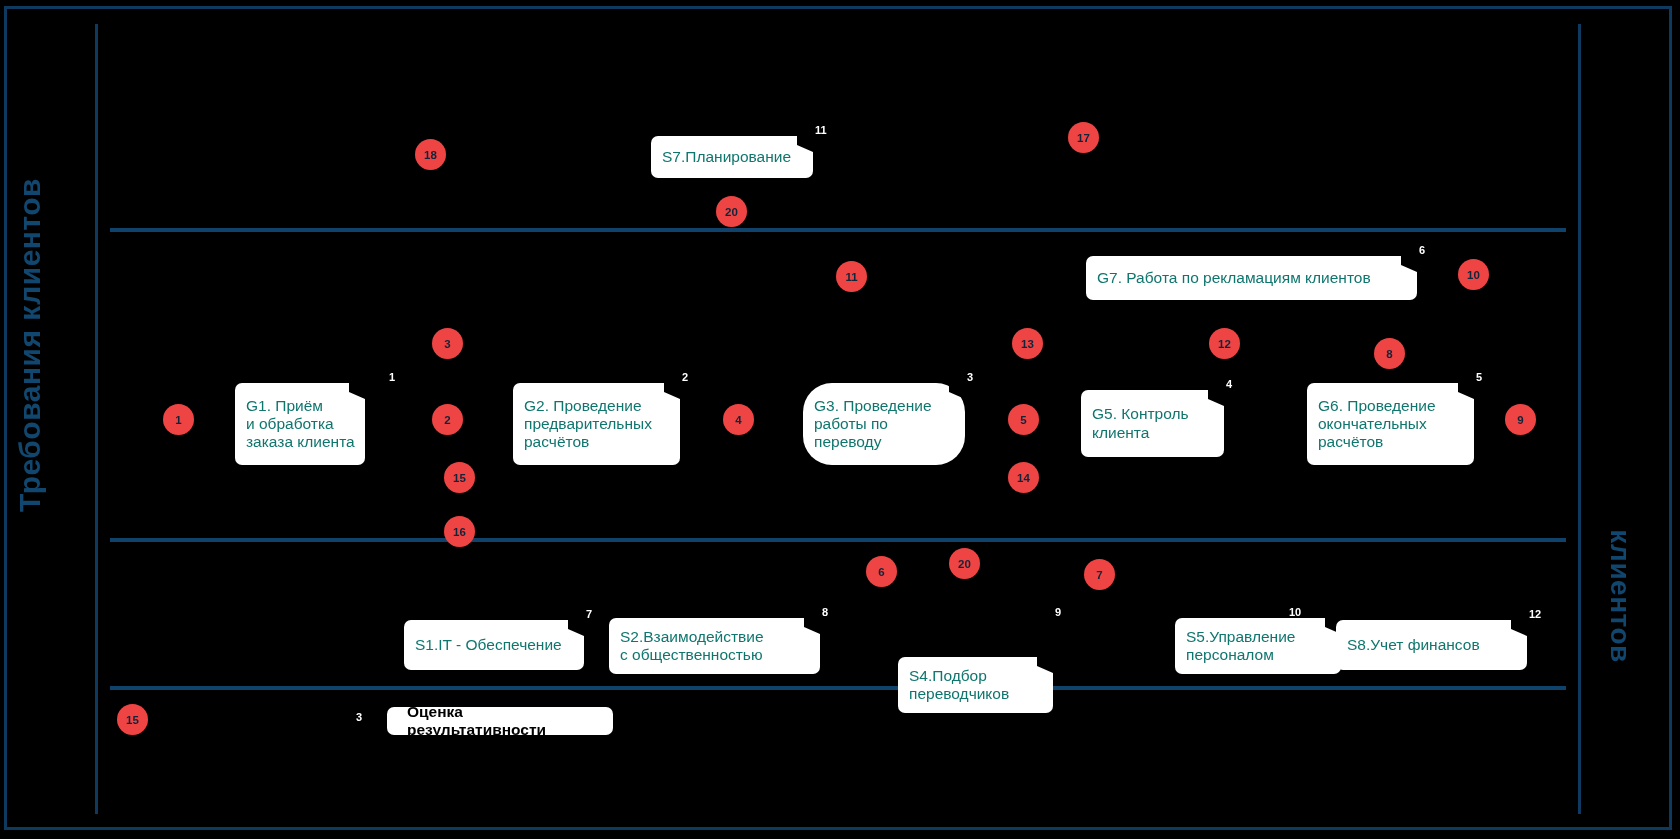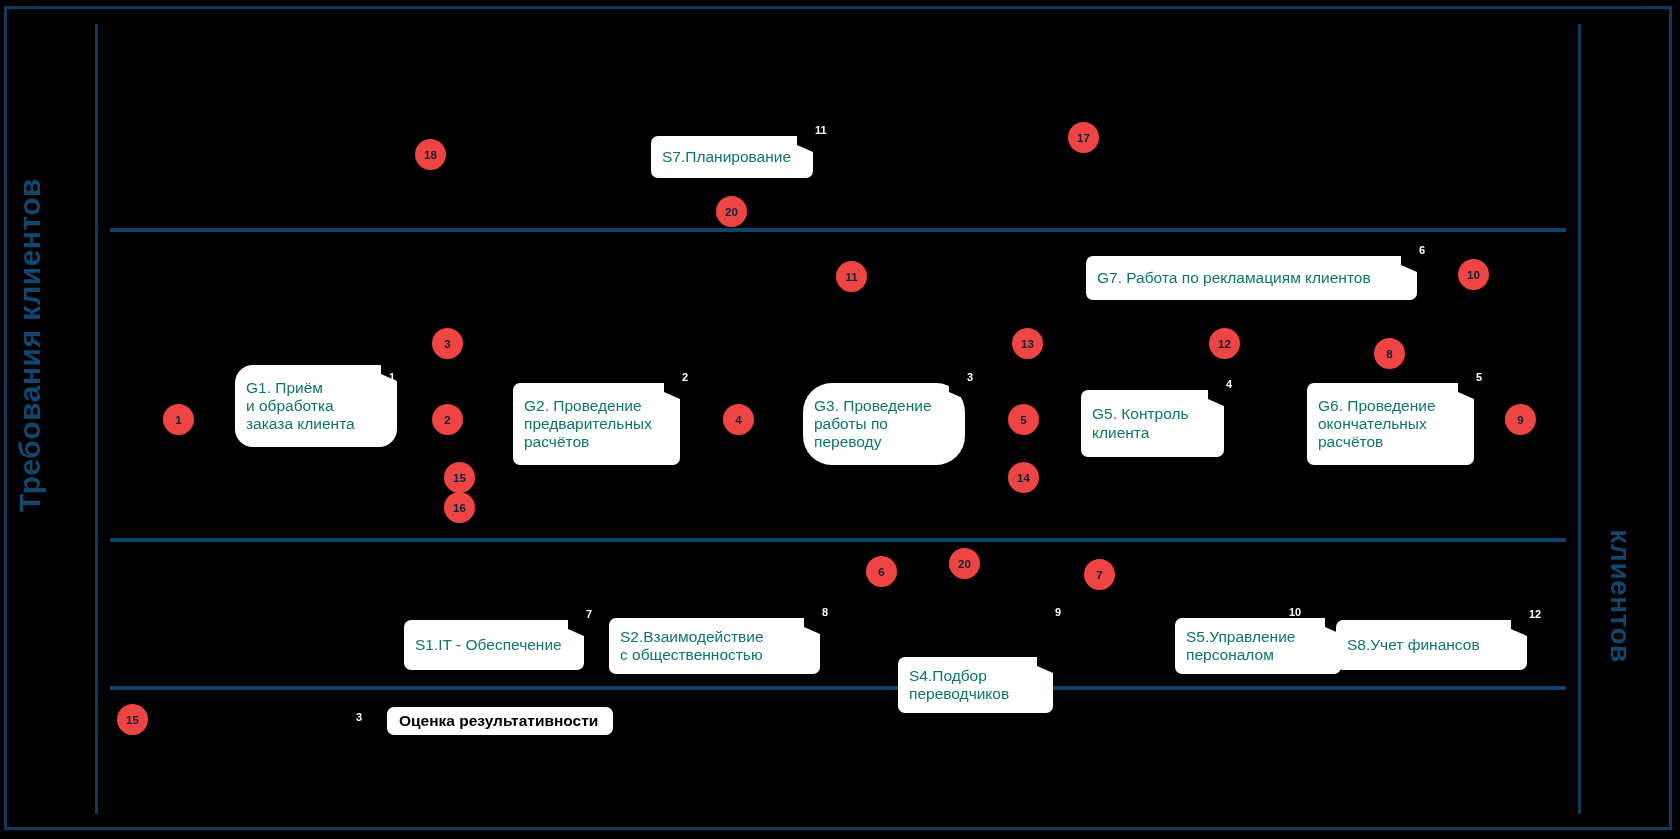--- a/index.html
+++ b/index.html
@@ -112,21 +112,21 @@
   
   .pill {
     position: absolute;
     background: #ffffff;
     color: #000000;
     font-weight: bold;
     font-size: 15.5px;
     border-radius: 7px;
     display: flex;
     align-items: center;
-    padding: 3px 12px;
+    padding: 3px 20px;
     box-sizing: border-box;
   }
   .loose-num {
     position: absolute;
     color: #ffffff;
     font-size: 11px;
     font-weight: bold;
   }
 </style>
 </head>
@@ -149,21 +149,21 @@
     </div>
   <div id="boxes-layer">
       <div class="proc" style="left: 651px; top: 136px; width: 162px; height: 42px;">
         <span class="txt">S7.Планирование</span>
       </div>
       <div class="corner-num" style="left: 815px; top: 124px;">11</div>
       <div class="proc" style="left: 1086px; top: 256px; width: 331px; height: 44px;">
         <span class="txt">G7. Работа по рекламациям клиентов</span>
       </div>
       <div class="corner-num" style="left: 1419px; top: 244px;">6</div>
-      <div class="proc" style="left: 235px; top: 365px; width: 162px; height: 82px; border-radius: 18px;">
+      <div class="proc" style="left: 235px; top: 383px; width: 130px; height: 82px;">
         <span class="txt">G1. Приём
 и обработка
 заказа клиента</span>
       </div>
       <div class="corner-num" style="left: 389px; top: 371px;">1</div>
       <div class="proc" style="left: 513px; top: 383px; width: 167px; height: 82px;">
         <span class="txt">G2. Проведение
 предварительных
 расчётов</span>
       </div>
@@ -219,21 +219,21 @@
       <div class="circ" style="left: 1012px; top: 328px;">13</div>
       <div class="circ" style="left: 1209px; top: 328px;">12</div>
       <div class="circ" style="left: 1374px; top: 338px;">8</div>
       <div class="circ" style="left: 163px; top: 404px;">1</div>
       <div class="circ" style="left: 432px; top: 404px;">2</div>
       <div class="circ" style="left: 723px; top: 404px;">4</div>
       <div class="circ" style="left: 1008px; top: 404px;">5</div>
       <div class="circ" style="left: 1505px; top: 404px;">9</div>
       <div class="circ" style="left: 444px; top: 462px;">15</div>
       <div class="circ" style="left: 1008px; top: 462px;">14</div>
-      <div class="circ" style="left: 444px; top: 492px;">16</div>
+      <div class="circ" style="left: 444px; top: 516px;">16</div>
       <div class="circ" style="left: 866px; top: 556px;">6</div>
       <div class="circ" style="left: 949px; top: 548px;">20</div>
       <div class="circ" style="left: 1084px; top: 559px;">7</div>
       <div class="circ" style="left: 117px; top: 704px;">15</div>
     </div>
 
   <div class="pill" id="pill-box" style="left: 387px; top: 707px; width: 226px; height: 28px;">
     <span>Оценка результативности</span>
   </div>
   <div class="loose-num" id="pill-loose" style="left: 356px; top: 711px;">3</div>

